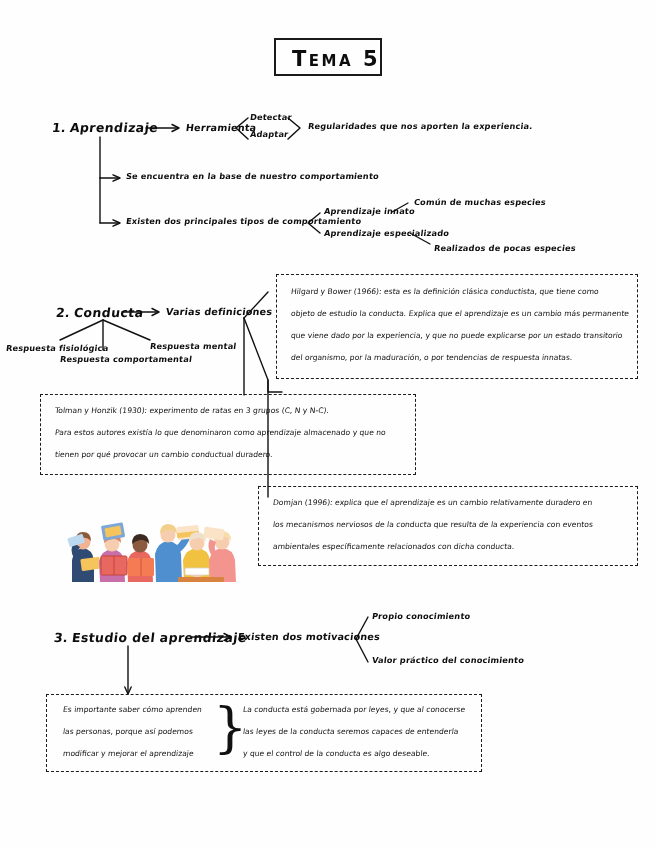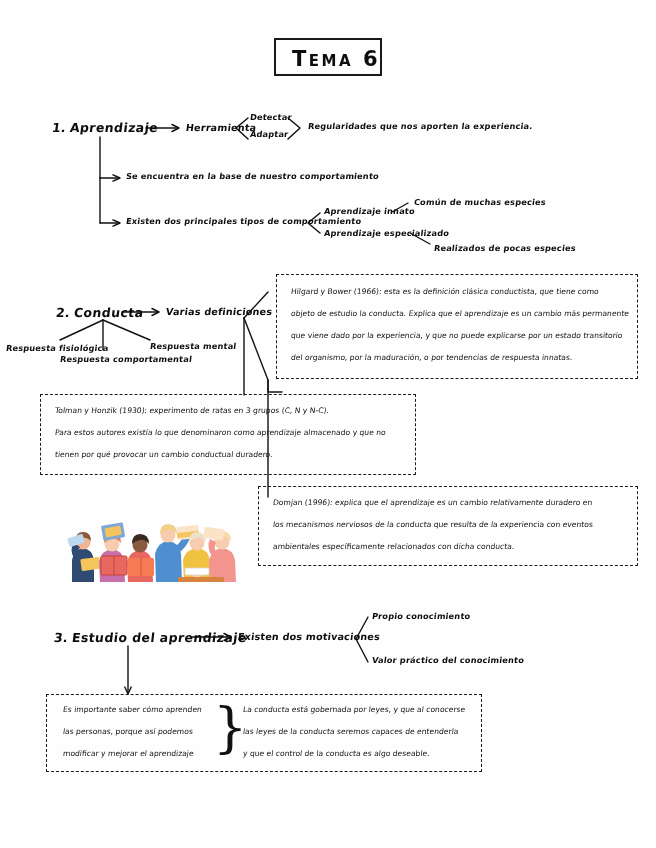--- a/index.html
+++ b/index.html
@@ -157,21 +157,21 @@
     <line x1="192" y1="637" x2="230" y2="637" stroke-width="1.5"></line>
     <polyline points="224,633.5 231,637 224,640.5" stroke-width="1.5" fill="#111"></polyline>
 
     <polyline points="368,617 356,639 368,662" stroke-width="1.4"></polyline>
 
     <line x1="128" y1="646" x2="128" y2="693" stroke-width="1.4"></line>
     <polyline points="124.8,687 128,694 131.2,687" stroke-width="1.4" fill="#111"></polyline>
   </svg>
 
   <div class="title-box">
-    <div class="hw title">Tema 6</div>
+    <div class="hw title">Tema 5</div>
   </div>
 
   <div class="hw head skew" style="left:52px; top:120px;">1.</div>
   <div class="hw head skew" style="left:70px; top:120px;">Aprendizaje</div>
   <div class="hw sub skew" style="left:186px; top:122px;">Herramienta</div>
 
   <div class="hw tiny skew" style="left:250px; top:112px;">Detectar</div>
   <div class="hw tiny skew" style="left:250px; top:129px;">Adaptar</div>
   <div class="hw tiny skew" style="left:308px; top:121px;">Regularidades que nos aporten la experiencia.</div>
 

